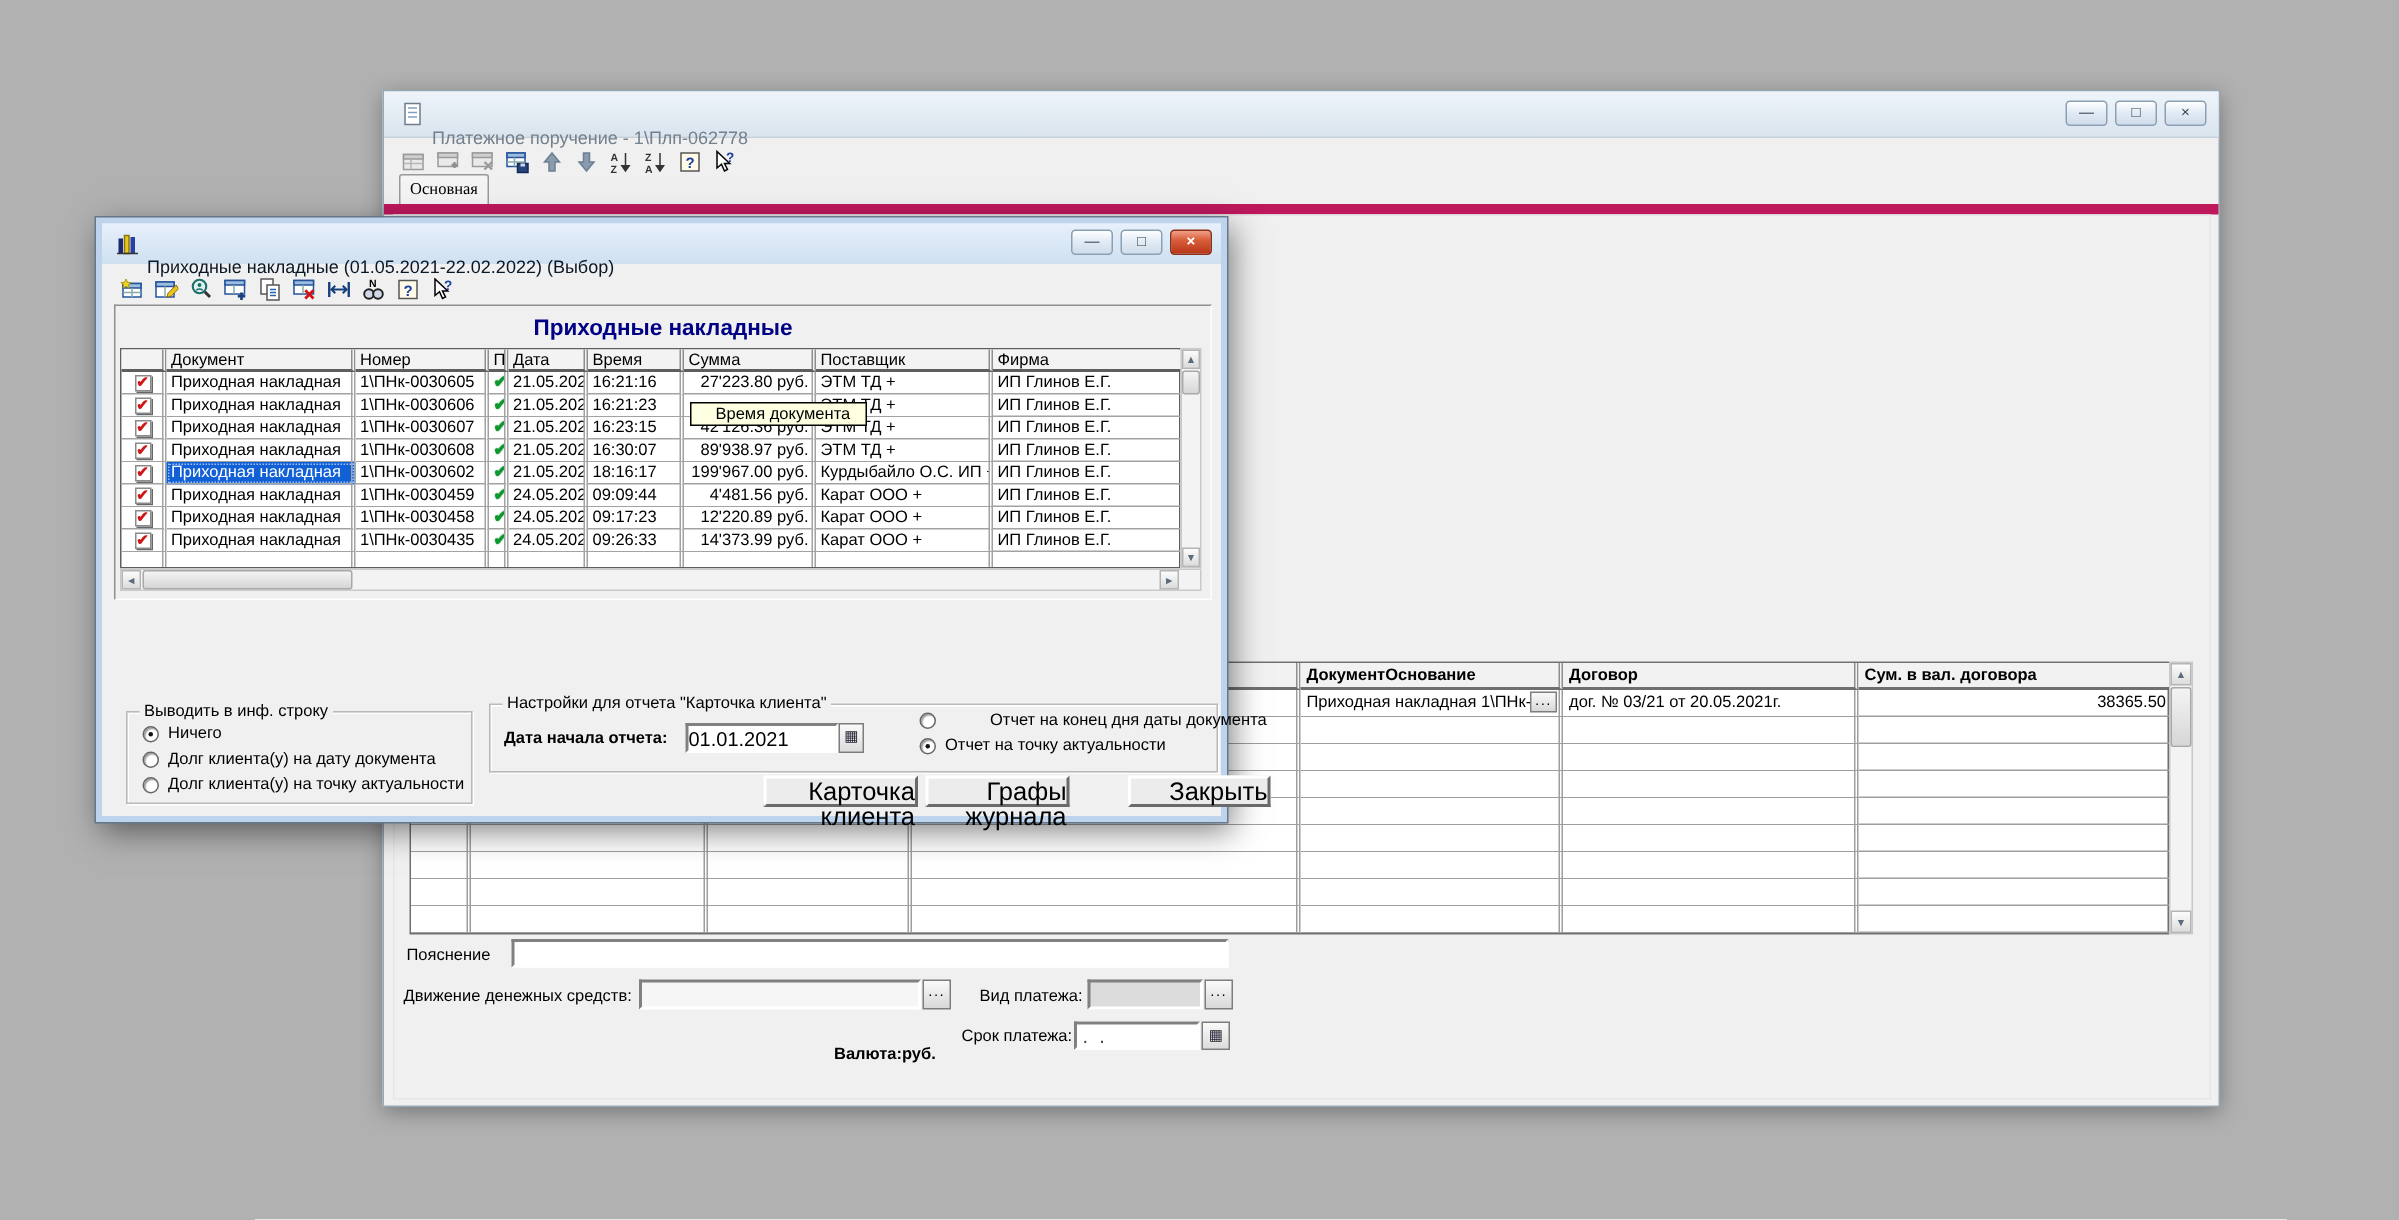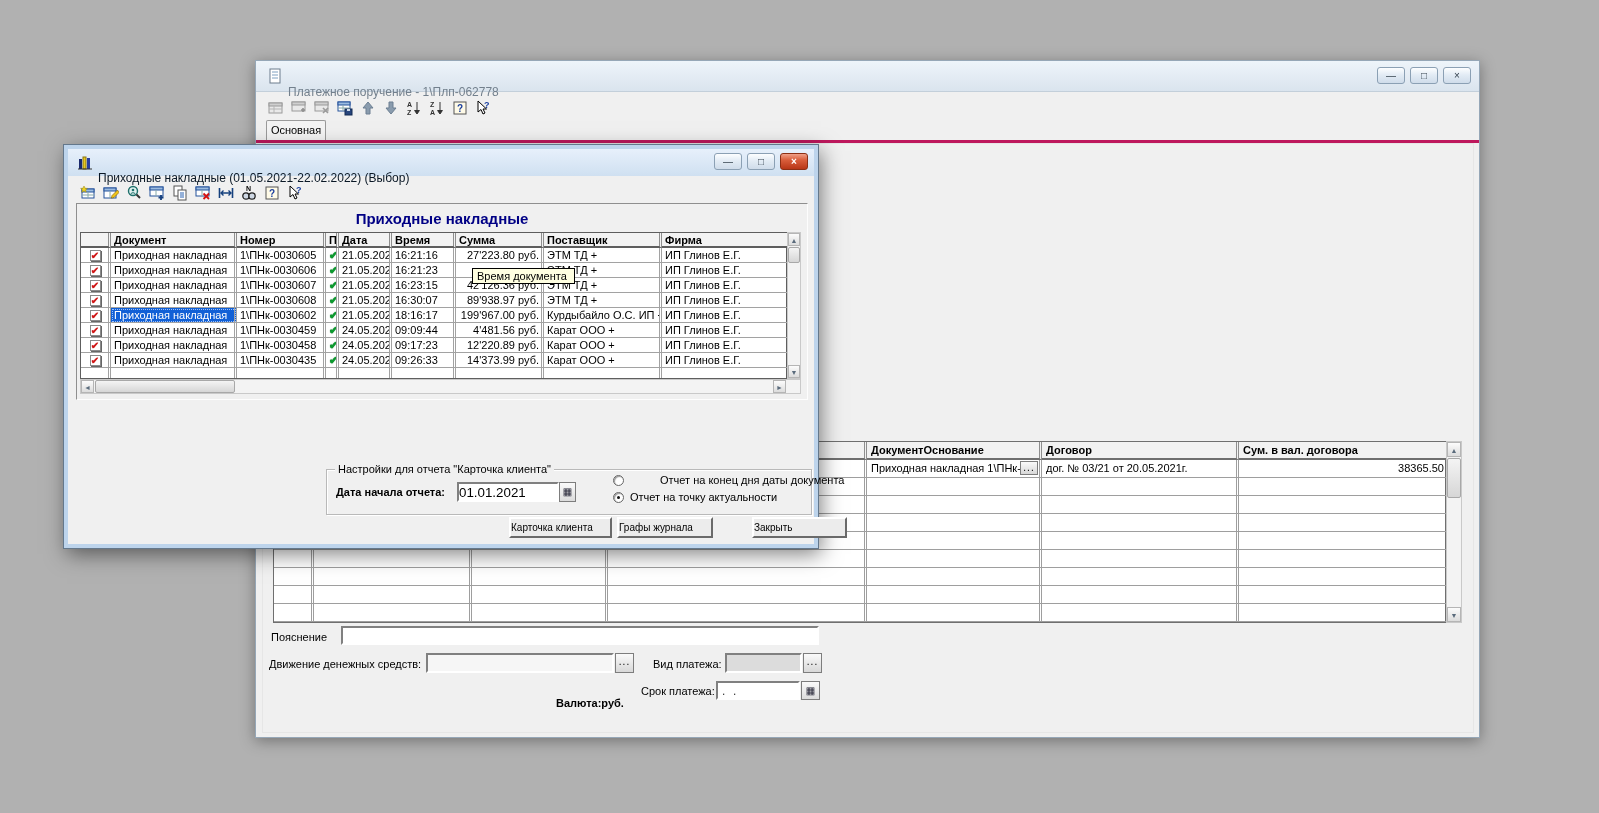--- a/index.html
+++ b/index.html
@@ -17,36 +17,36 @@
           line-height:15px; font-size:10px; color:#35424e; }
   .tbtn.close-red { background:linear-gradient(#f0a088,#d95e3b 40%,#b83617); border-color:#8c2f14; color:#fff; font-weight:bold; }
 
   .toolbar { position:absolute; display:flex; align-items:center; gap:7px; }
   .ticon { width:16px; height:16px; display:inline-block; }
   .ticon svg { width:16px; height:16px; display:block; }
 
   
   .sunken { border:2px solid; border-color:#808080 #ffffff #ffffff #808080; background:#fff; }
   .btn3d  { border:2px solid; border-color:#ffffff #6a6a6a #6a6a6a #ffffff; background:#ececec;
-            font-size:10px; text-align:left; }
+            font-size:17px; text-align:right; }
   .groupbox { position:absolute; border:1px solid #b9b9b9; box-shadow:1px 1px 0 #fff inset, 1px 1px 0 #fff; }
   .groupbox > .gtitle { position:absolute; top:-7px; left:8px; background:#f0f0f0; padding:0 3px; font-size:11px; white-space:nowrap; }
   .radio-row { position:absolute; display:flex; align-items:center; gap:6px; white-space:nowrap; }
   .radio { width:11px; height:11px; border-radius:50%; background:#fff; border:1px solid #666;
            box-shadow:inset 1px 1px 1px #9a9a9a; position:relative; flex:none; }
   .radio.checked::after { content:""; position:absolute; left:3px; top:3px; width:3px; height:3px; border-radius:50%; background:#111; }
 
   
   .bw { left:255px; top:60px; width:1225px; height:678px; border:1px solid #96a7b7;
         box-shadow:0 3px 14px rgba(0,0,0,.35); background:#f0f0f0; }
   .bw .titlebar { height:31px; background:linear-gradient(#eef4fa,#dae4ee); border-bottom:1px solid #c3cfda; }
   .bw .title-text { left:32px; color:#73808d; }
   .bw .tbtns { right:8px; }
   .bw-toolbar { left:12px; top:36px; height:22px; }
-  .bw-tabrow { position:absolute; left:0; top:62px; width:100%; height:20px; border-bottom:3px solid #be185d; }
+  .bw-tabrow { position:absolute; left:0; top:62px; width:100%; height:20px; border-bottom:7px solid #be185d;font-family:Liberation Serif, serif; }
   .bw-tab { position:absolute; left:10px; bottom:0; width:60px; height:20px; background:#f4f4f4;
             border:1px solid #9a9a9a; border-bottom:none; border-radius:2px 2px 0 0; text-align:center; line-height:19px; }
   .bw-client { position:absolute; left:6px; top:82px; width:1212px; height:590px; background:#f0f0f0;
                border:1px solid #e6e6e6; }
 
   
   .bw-table { position:absolute; left:17px; top:380px; border:1px solid #6f6f6f; background:#fff; }
   .bw-hrow, .bw-row { display:grid; grid-template-columns:40px 158px 136px 259px 175px 197px 208px; }
   .bw-hrow > div { height:18px; background:#f2f2f2; font-weight:bold; padding:2px 3px 0 4px;
                    border-right:3px double #8e8e8e; border-bottom:2px solid #6f6f6f; overflow:hidden; white-space:nowrap; }
@@ -74,33 +74,33 @@
   .fw .titlebar { height:27px; background:linear-gradient(#e7f0fb,#cfe0f1); }
   .fw .title-text { left:30px; top:6px; color:#0a1826; }
   .fw .tbtns { right:6px; top:4px; }
   .fw-toolbar { left:12px; top:33px; height:22px; }
   .fw-panel { position:absolute; left:8px; top:54px; width:732px; height:197px;
               border:1px solid; border-color:#8f8f8f #fdfdfd #fdfdfd #8f8f8f; background:#f0f0f0; }
   .fw-heading { position:absolute; left:0; right:0; top:6px; text-align:center; font-weight:bold;
                 font-size:15px; color:#000085; }
   .fw-grid { position:absolute; left:3px; top:28px; width:707px; border:1px solid #5e5e5e; background:#fff; }
   .fw-hrow, .fw-row { display:grid; grid-template-columns:30px 126px 89px 13px 53px 64px 88px 118px 126px; }
-  .fw-hrow > div { height:15px; background:#f3f3f3; font-weight:bold; padding:1px 2px 0 3px;
+  .fw-hrow > div { height:15px; background:#f3f3f3; font-weight:normal; padding:1px 2px 0 3px;
                    border-right:3px double #8e8e8e; border-bottom:2px solid #5e5e5e; overflow:hidden; white-space:nowrap; }
   .fw-row > div { height:15px; padding:1px 2px 0 3px; border-right:3px double #a2a2a2; border-bottom:1px solid #a2a2a2;
                   overflow:hidden; white-space:nowrap; line-height:12px; }
   .fw-hrow > div:last-child, .fw-row > div:last-child { border-right:none; }
   .fw-row .c-sum { text-align:right; }
   .fw-row .c-doc.sel { background:#1160d6; color:#fff; outline:1px dotted #9cc2ff; outline-offset:-2px; }
   .chk { width:11px; height:11px; background:#fff; border:1px solid #8a8a8a; box-shadow:1px 1px 0 #666;
          display:inline-block; line-height:10px; font-size:10px; font-weight:bold; color:#cf1616; text-align:center; }
   .pcheck { color:#0b9a2e; font-weight:bold; font-size:11px; line-height:11px; text-shadow:0 0 1px #066a1e; }
 
-  .fw-tooltip { position:absolute; left:404px; top:119px; width:103px; height:16px; background:#ffffe1;
-                border:1px solid #000; font-size:11px; line-height:14px; padding-left:4px; z-index:30; white-space:nowrap; }
+  .fw-tooltip { position:absolute; left:392px; top:119px; width:118px; height:16px; background:#ffffe1;
+                border:1px solid #000; font-size:11px; line-height:14px; padding-left:16px; z-index:30; white-space:nowrap; }
 
   .fw-btn { position:absolute; height:21px; line-height:17px; }
 
   .cal-btn { position:absolute; background:linear-gradient(#fafafa,#dcdcdc); border:1px solid #7d7d7d;
              text-align:center; font-size:10px; line-height:14px; color:#223; }
   .dots-btn { background:linear-gradient(#fafafa,#d8d8d8); border:1px solid #7d7d7d; text-align:center;
               font-size:10px; letter-spacing:1px; line-height:12px; }
   .bold { font-weight:bold; }
 </style>
 </head>
@@ -544,20 +544,35 @@
 
       <div class="scroll-h" style="left:3px;top:175px;width:721px;height:15px;">
         <span class="sc-btn" style="left:0;top:0;width:13px;height:13px;line-height:13px;">◄</span>
         <span class="sc-thumb" style="left:14px;top:0;width:140px;height:13px;"></span>
         <span class="sc-btn" style="right:14px;top:0;width:13px;height:13px;line-height:13px;">►</span>
       </div>
     </div>
 
     <div class="fw-tooltip">Время документа</div>
 
+    <div class="groupbox" style="left:16px;top:325px;width:231px;height:62px;">
+      <span class="gtitle">Выводить в инф. строку</span>
+      <div class="radio-row" style="left:10px;top:8px;">
+        <span class="radio checked"></span>
+        <span>Ничего</span>
+      </div>
+      <div class="radio-row" style="left:10px;top:25px;">
+        <span class="radio"></span>
+        <span>Долг клиента(у) на дату документа</span>
+      </div>
+      <div class="radio-row" style="left:10px;top:42px;">
+        <span class="radio"></span>
+        <span>Долг клиента(у) на точку актуальности</span>
+      </div>
+    </div>
 
     <div class="groupbox" style="left:258px;top:320px;width:486px;height:46px;">
       <span class="gtitle">Настройки для отчета "Карточка клиента"</span>
       <span class="bold" style="position:absolute;left:9px;top:16px;">Дата начала отчета:</span>
       <input class="sunken" style="position: absolute; left: 130px; top: 12px; width: 102px; height: 20px;" value="01.01.2021">
       <span class="cal-btn" style="left:232px;top:12px;width:17px;height:20px;line-height:18px;">▦</span>
       <div class="radio-row" style="left:286px;top:4px;gap:36px;">
         <span class="radio"></span>
         <span>Отчет на конец дня даты документа</span>
       </div>

